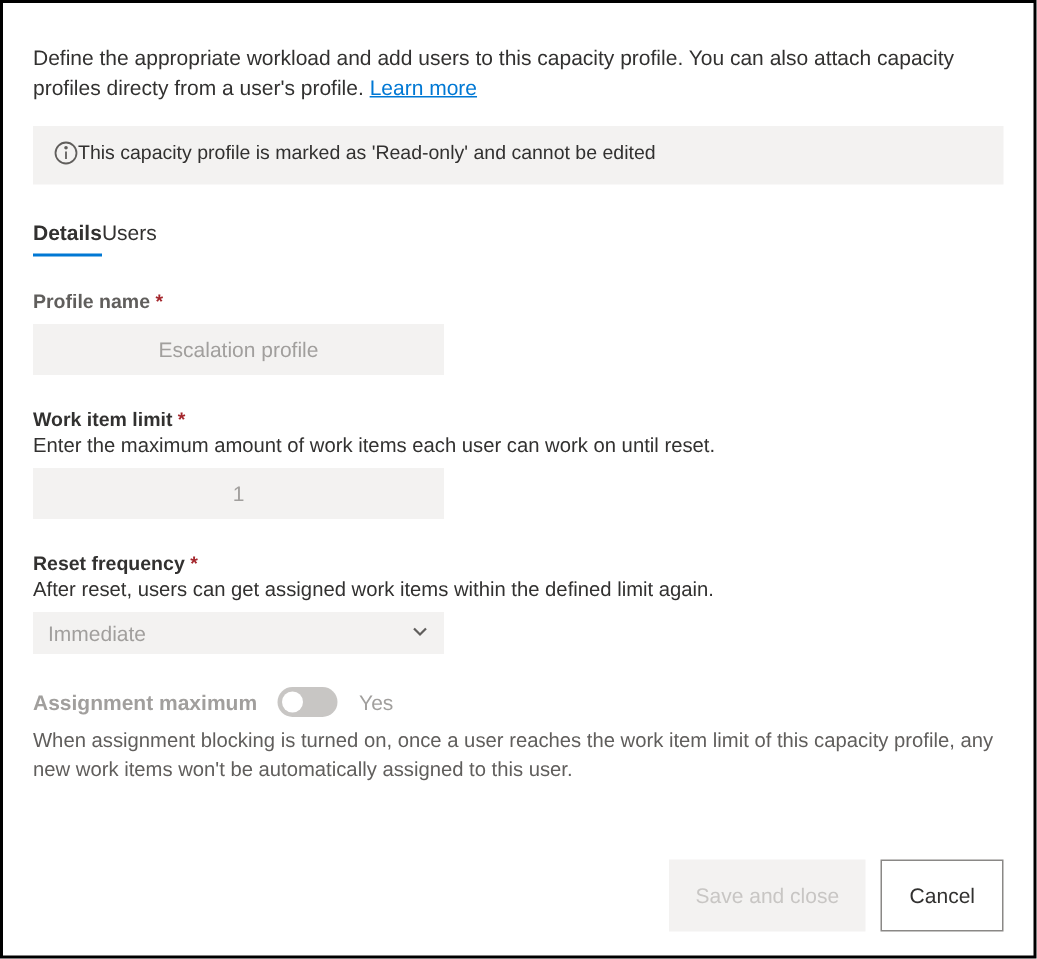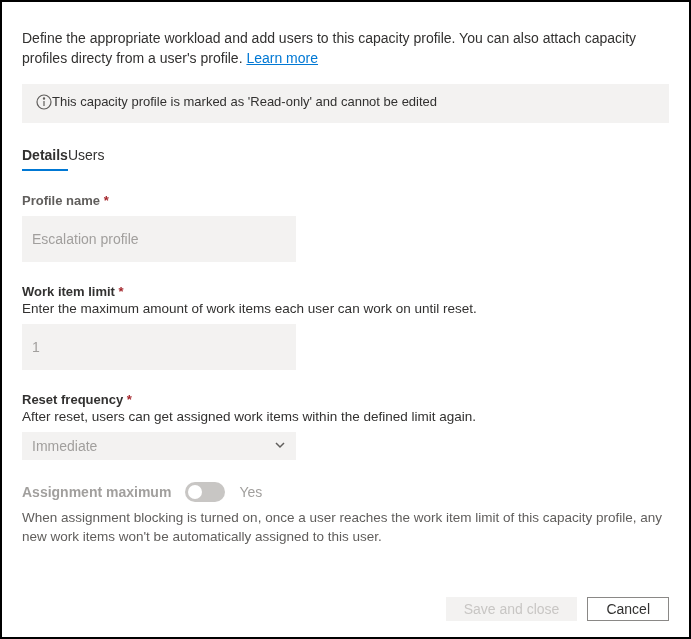--- a/index.html
+++ b/index.html
@@ -116,27 +116,28 @@
       color: #a4262c;
     }
     .field-help {
       margin-top: 2px;
       color: #323130;
       font-size: 13.5px;
     }
     .field-input {
       margin-top: 8px;
       width: 274px;
-      height: 46px;
+      height: 34px;
       border: none;
       background: #f3f2f1;
       padding: 0 10px;
       font-size: 14px;
       font-family: inherit;
       color: #a19f9d;
+      text-align: center;
     }
     .field-input::placeholder {
       color: #a19f9d;
     }
     .select-wrapper {
       margin-top: 8px;
       width: 274px;
       height: 28px;
       background: #f3f2f1;
       display: flex;
@@ -186,21 +187,21 @@
       font-size: 13.5px;
       line-height: 19px;
     }
     .dialog-footer {
       padding: 16px 0;
       display: flex;
       justify-content: flex-end;
       gap: 10px;
     }
     .btn {
-      height: 24px;
+      height: 48px;
       padding: 0 18px;
       font-family: inherit;
       font-size: 14px;
       cursor: pointer;
     }
     .btn-primary {
       background: #f3f2f1;
       border: none;
       color: #c8c6c4;
       cursor: not-allowed;

